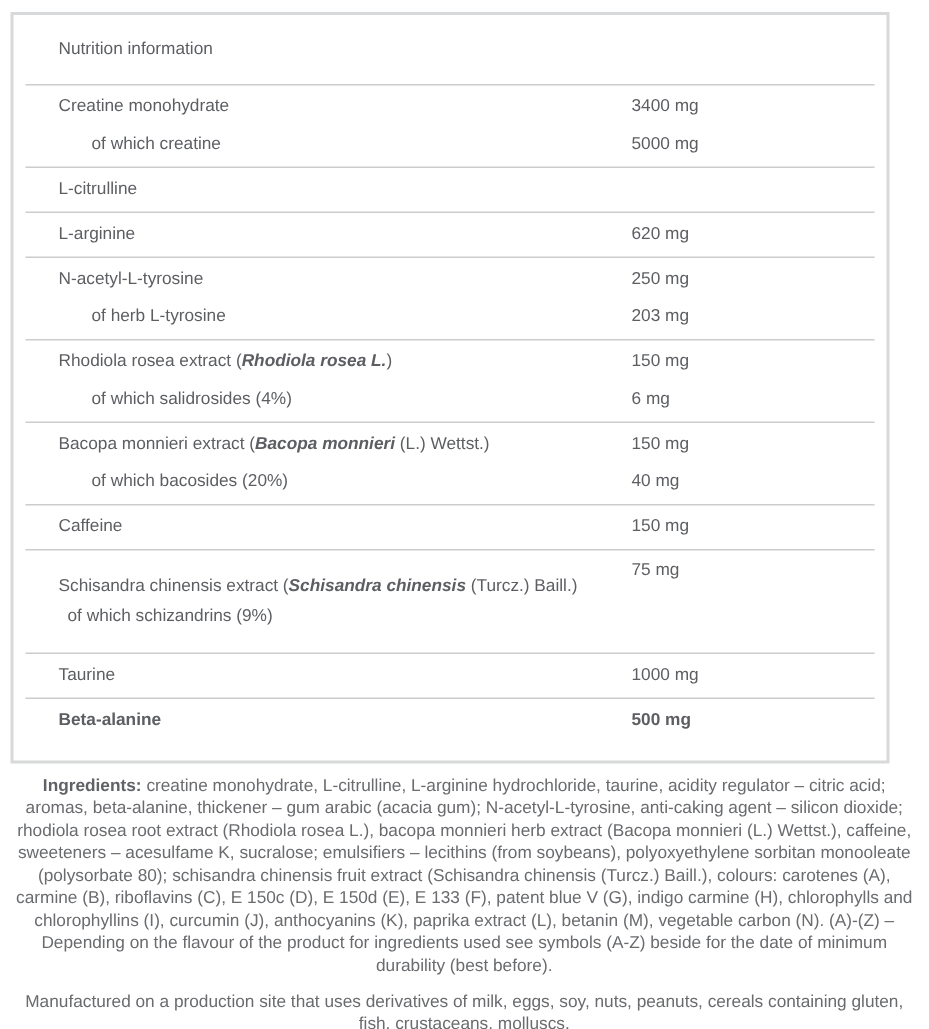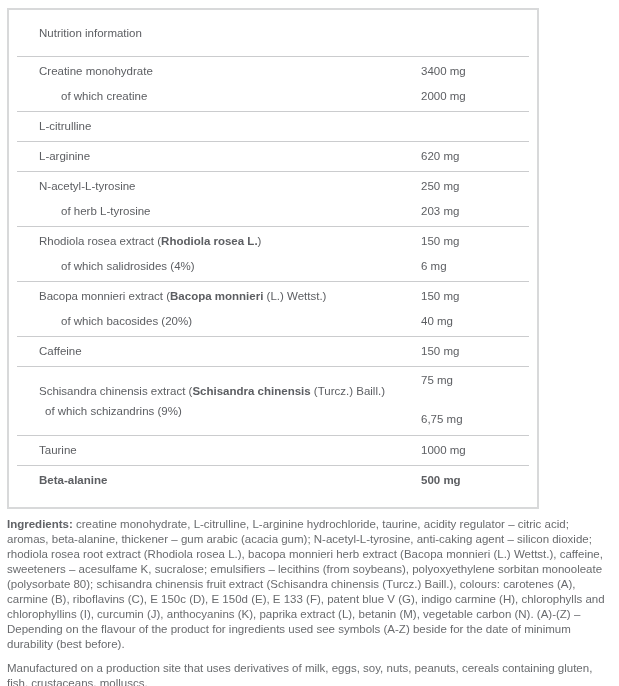--- a/index.html
+++ b/index.html
@@ -7,80 +7,80 @@
     width:619px;height:686px;overflow:hidden;
     font-family:"Liberation Sans", sans-serif;
     color:#5c5e62;
     -webkit-font-smoothing:antialiased;
   }
   .page{padding:8px 7px 0 7px;box-sizing:border-box;}
 
   
   .nutrition-table{
     border:2px solid #d8d9da;
-    width:532px;
+    width:586px;
     box-sizing:border-box;
     background:#ffffff;
     font-size:11.5px;
   }
   .t-header{height:46px;display:flex;align-items:center;}
   .t-header .hlbl{width:412px;box-sizing:border-box;padding-left:30px;white-space:nowrap;}
   .t-header .hval{flex:1;white-space:nowrap;}
 
   .divider{height:0;border-top:1px solid #cbccce;margin:0 8px;}
 
   .row{padding:2px 0;}
   .row:last-child{padding-bottom:14px;font-weight:bold;}
   .line{display:flex;line-height:25px;}
   .lbl{width:412px;box-sizing:border-box;padding-left:30px;white-space:nowrap;}
   .lbl.sub{padding-left:52px;}
   .val{flex:1;white-space:nowrap;}
-  .sci{font-weight:bold;}
+  .sci{font-weight:bold;font-style:italic;}
 
   
   .row.tall{height:68px;padding:0;display:flex;}
   .tall-lbls{
     width:412px;box-sizing:border-box;padding-left:30px;
     display:flex;flex-direction:column;justify-content:center;gap:7px;
     white-space:nowrap;line-height:13px;
   }
   .tall-lbls .subline{padding-left:6px;}
   .tall-vals{
     flex:1;display:flex;flex-direction:column;justify-content:space-between;
     padding:7px 0 9px 0;line-height:13px;white-space:nowrap;
   }
 
   
   .footnotes{
     margin-top:8px;
     font-size:11.5px;line-height:15px;color:#696b6e;
     width:605px;
   }
-  .footnotes p{margin:0 0 9px 0;}
+  .footnotes p{margin:0 0 9px 0;text-align:center;}
   .footnotes b{font-weight:bold;color:#606266;}
 </style>
 </head>
 <body>
 
 <div class="page">
 
   <div class="nutrition-table">
     <div class="t-header">
       <div class="hlbl">Nutrition information</div>
     </div>
     <div id="rows">
         <div class="divider"></div>
         <div class="row">
           <div class="line">
             <div class="lbl"><span>Creatine monohydrate</span></div>
             <div class="val">3400 mg</div>
           </div>
           <div class="line">
             <div class="lbl sub"><span>of which creatine</span></div>
-            <div class="val">2000 mg</div>
+            <div class="val">5000 mg</div>
           </div>
         </div>
         <div class="divider"></div>
         <div class="row">
           <div class="line">
             <div class="lbl"><span>L-citrulline</span></div>
           </div>
         </div>
         <div class="divider"></div>
         <div class="row">
@@ -130,21 +130,20 @@
           </div>
         </div>
         <div class="divider"></div>
         <div class="row tall">
           <div class="tall-lbls">
             <div class=""><span>Schisandra chinensis extract (</span><span class="sci">Schisandra chinensis</span><span> (Turcz.) Baill.)</span></div>
             <div class="subline"><span>of which schizandrins (9%)</span></div>
           </div>
           <div class="tall-vals">
             <div>75 mg</div>
-            <div>6,75 mg</div>
           </div>
         </div>
         <div class="divider"></div>
         <div class="row">
           <div class="line">
             <div class="lbl"><span>Taurine</span></div>
             <div class="val">1000 mg</div>
           </div>
         </div>
         <div class="divider"></div>

